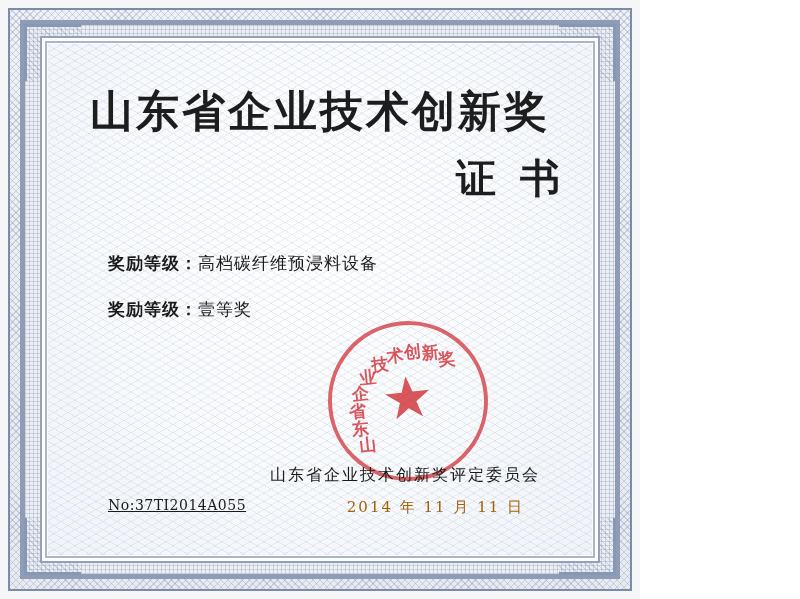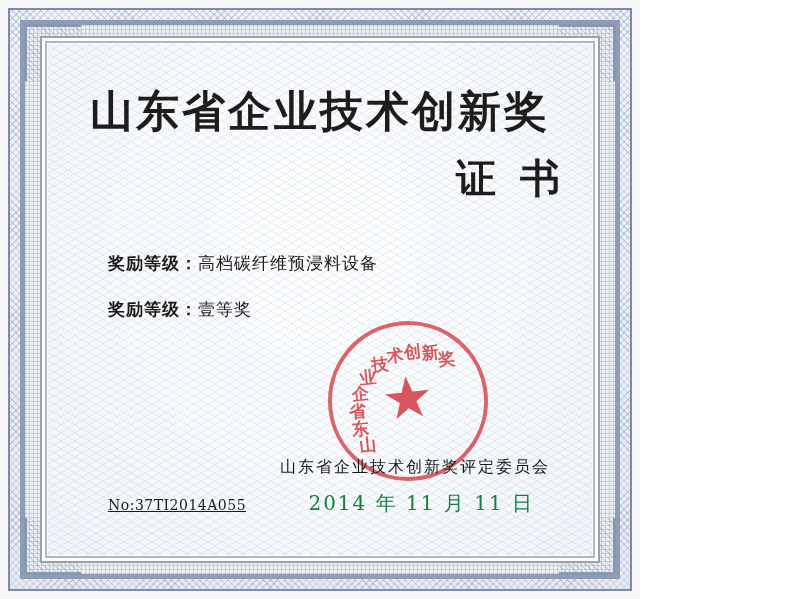--- a/index.html
+++ b/index.html
@@ -141,34 +141,34 @@
     left: 52px;
     bottom: 12px;
     font-size: 14px;
     color: #1a1a1a;
     letter-spacing: 0.5px;
     font-family: "DejaVu Serif", "Liberation Serif", serif;
     text-decoration: underline;
   }
   .issuer-block {
     position: absolute;
-    right: 34px;
+    right: 44px;
     bottom: 8px;
     text-align: right;
     font-family: "DejaVu Serif", "Liberation Serif", serif;
   }
   .issuer {
     font-size: 16px;
     color: #1a1a1a;
     letter-spacing: 2px;
     margin-bottom: 12px;
   }
   .issue-date {
-    font-size: 20px;
-    color: #15803d;
+    font-size: 15px;
+    color: #a16207;
     letter-spacing: 2px;
     padding-right: 16px;
   }
 
   
   .seal {
     position: absolute;
     right: 96px;
     bottom: 66px;
     width: 152px;

